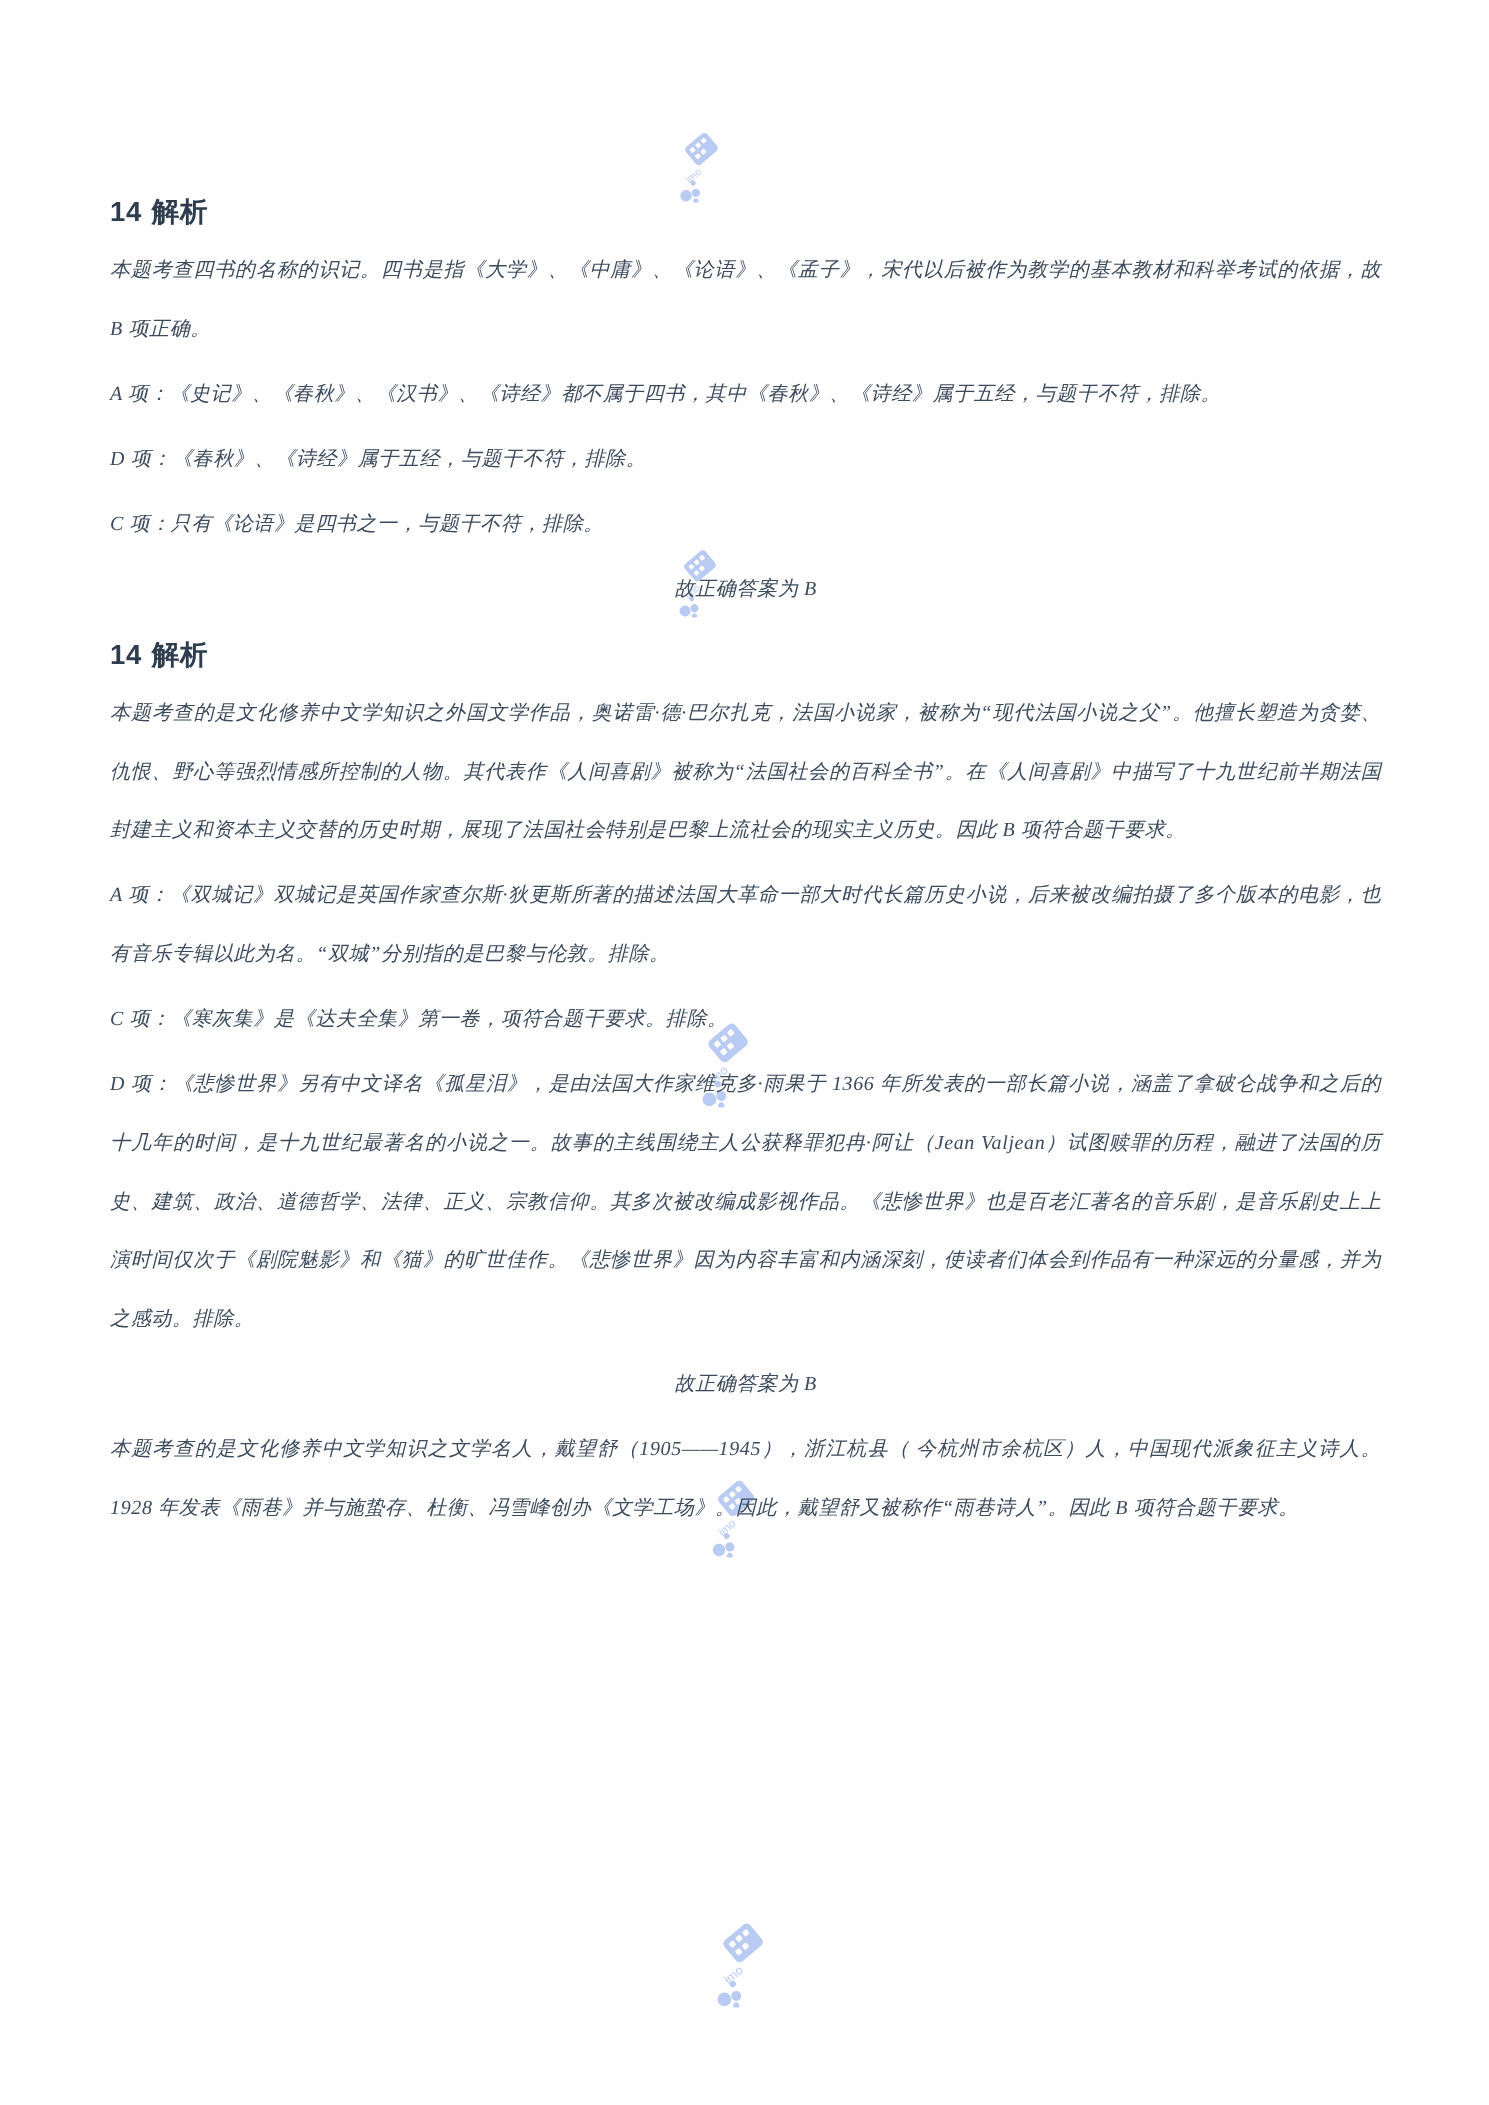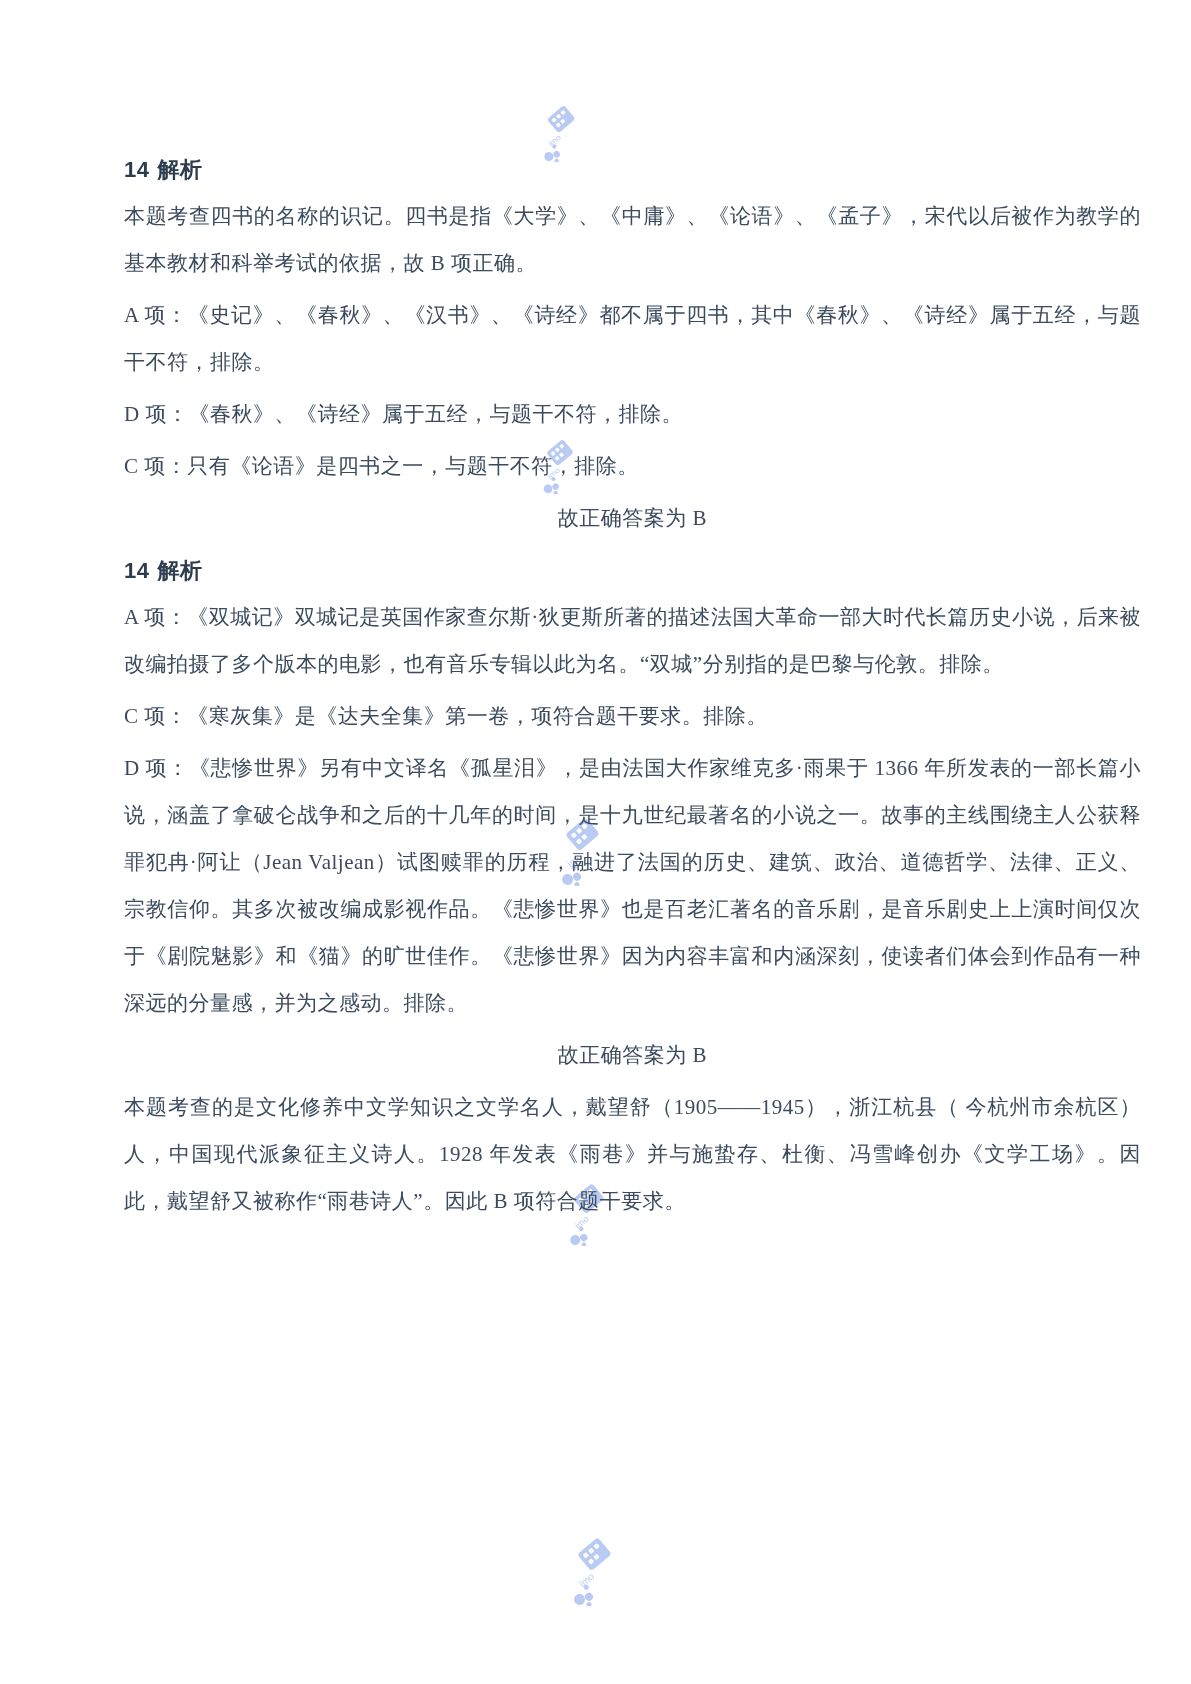--- a/index.html
+++ b/index.html
@@ -22,38 +22,38 @@
     opacity: 0.95;
     pointer-events: none;
   }
   .content {
     position: absolute;
     z-index: 1;
     left: 88px;
     top: 146px;
     width: 1017px;
     color: #3b4a5c;
-    margin-left: 36px;
   }
   h2.section-heading {
     margin: 0;
     font-size: 22px;
     line-height: 47px;
     font-weight: 700;
     color: #2e3d4e;
     letter-spacing: 0.5px;
   }
   h2.section-heading .num { margin-right: 8px; font-family: "Liberation Sans", sans-serif; }
   p.para {
     margin: 0 0 5px 0;
-    font-size: 21px;
+    font-size: 16px;
     line-height: 47px;
     text-align: justify;
     text-justify: inter-ideograph;
     letter-spacing: 0.5px;
+    font-style: italic;
   }
   p.para.last { text-align: center; }
   section { margin: 0; }
   svg text { font-family: "Liberation Sans", sans-serif; }
 </style>
 </head>
 <body>
 
 <div class="page">
 
@@ -107,20 +107,21 @@
       <p class="para">A 项：《史记》、《春秋》、《汉书》、《诗经》都不属于四书，其中《春秋》、《诗经》属于五经，与题干不符，排除。</p>
       <p class="para">D 项：《春秋》、《诗经》属于五经，与题干不符，排除。</p>
       <p class="para">C 项：只有《论语》是四书之一，与题干不符，排除。</p>
       <p class="para last">故正确答案为 B</p>
     </section>
 
     <section>
       <h2 class="section-heading">
         <span class="num">14</span><span>解析</span>
       </h2>
+      <p class="para">本题考查的是文化修养中文学知识之外国文学作品，奥诺雷·德·巴尔扎克，法国小说家，被称为“现代法国小说之父”。他擅长塑造为贪婪、仇恨、野心等强烈情感所控制的人物。其代表作《人间喜剧》被称为“法国社会的百科全书”。在《人间喜剧》中描写了十九世纪前半期法国封建主义和资本主义交替的历史时期，展现了法国社会特别是巴黎上流社会的现实主义历史。因此 B 项符合题干要求。</p>
       <p class="para">A 项：《双城记》双城记是英国作家查尔斯·狄更斯所著的描述法国大革命一部大时代长篇历史小说，后来被改编拍摄了多个版本的电影，也有音乐专辑以此为名。“双城”分别指的是巴黎与伦敦。排除。</p>
       <p class="para">C 项：《寒灰集》是《达夫全集》第一卷，项符合题干要求。排除。</p>
       <p class="para">D 项：《悲惨世界》另有中文译名《孤星泪》，是由法国大作家维克多·雨果于 1366 年所发表的一部长篇小说，涵盖了拿破仑战争和之后的十几年的时间，是十九世纪最著名的小说之一。故事的主线围绕主人公获释罪犯冉·阿让（Jean Valjean）试图赎罪的历程，融进了法国的历史、建筑、政治、道德哲学、法律、正义、宗教信仰。其多次被改编成影视作品。《悲惨世界》也是百老汇著名的音乐剧，是音乐剧史上上演时间仅次于《剧院魅影》和《猫》的旷世佳作。《悲惨世界》因为内容丰富和内涵深刻，使读者们体会到作品有一种深远的分量感，并为之感动。排除。</p>
       <p class="para last">故正确答案为 B</p>
     </section>
 
     <section>
       <p class="para">本题考查的是文化修养中文学知识之文学名人，戴望舒（1905——1945），浙江杭县（ 今杭州市余杭区）人，中国现代派象征主义诗人。1928 年发表《雨巷》并与施蛰存、杜衡、冯雪峰创办《文学工场》。因此，戴望舒又被称作“雨巷诗人”。因此 B 项符合题干要求。</p>
     </section>
 

